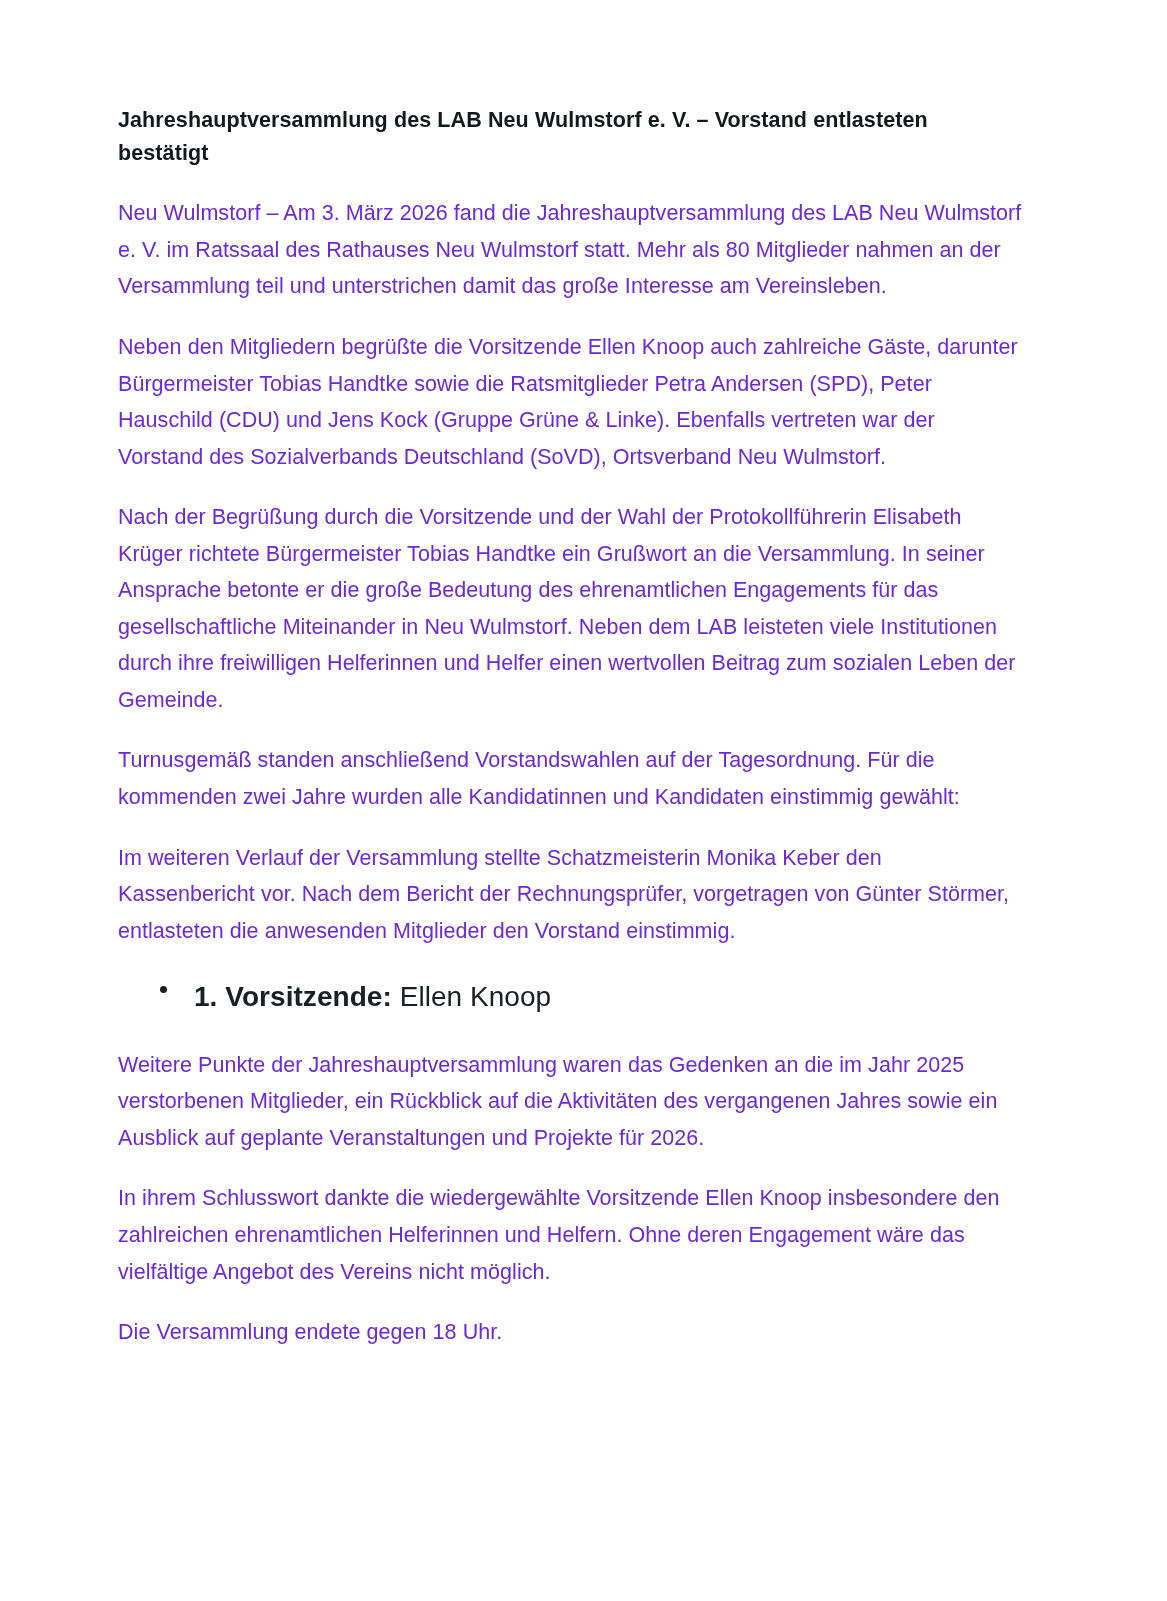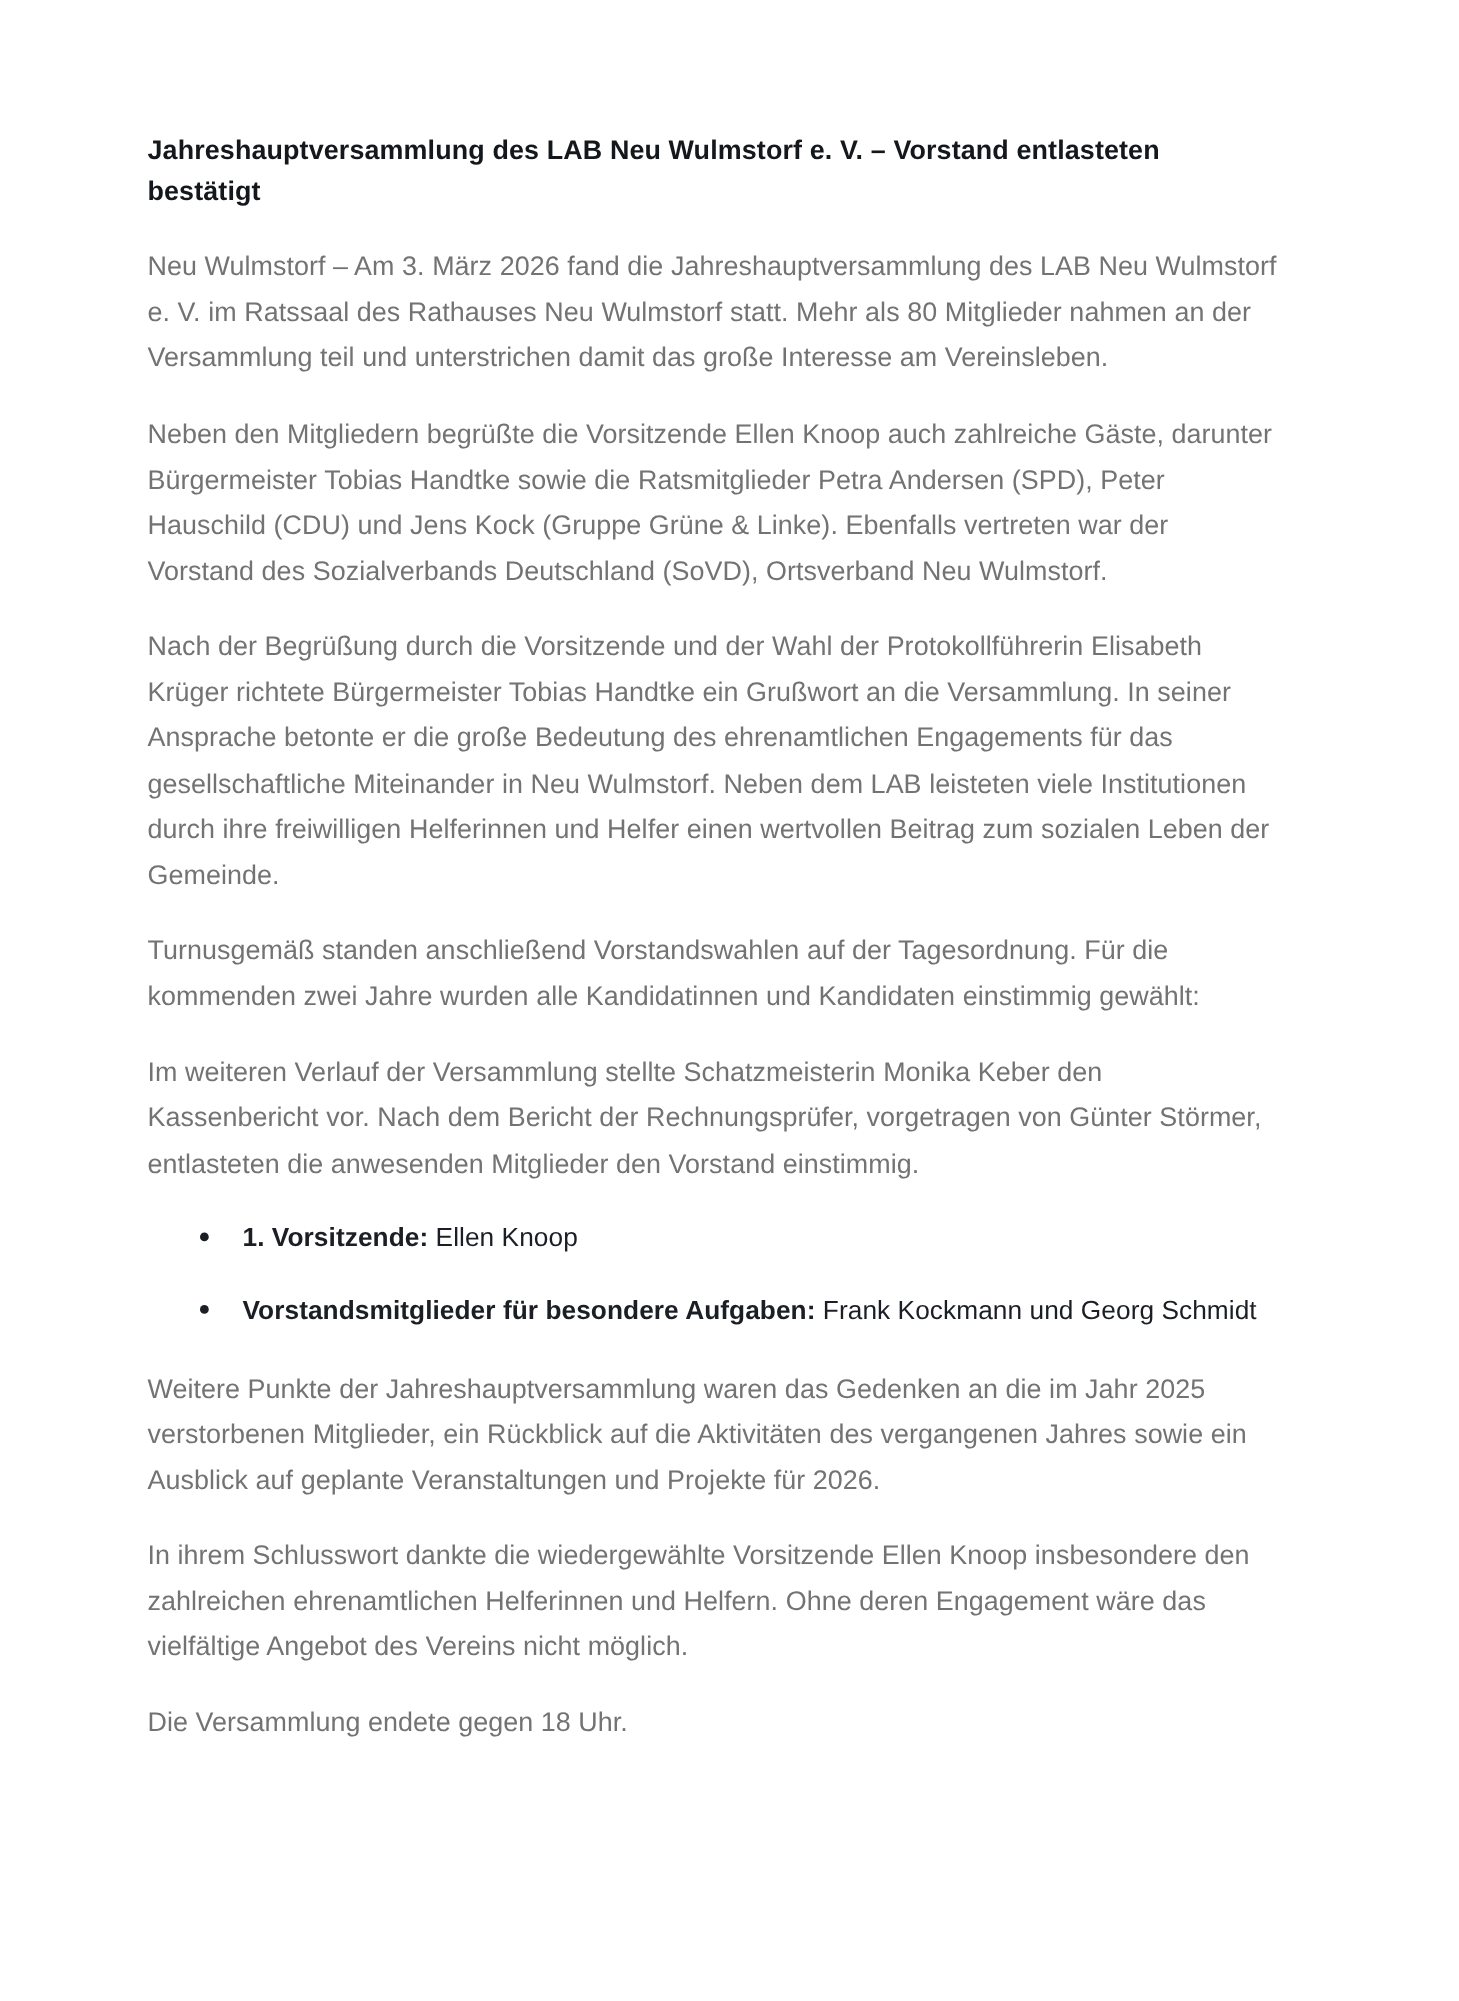--- a/index.html
+++ b/index.html
@@ -28,33 +28,33 @@
     letter-spacing: 0.1px;
     margin: 0 0 26px 0;
     color: #14171c;
     max-width: 880px;
   }
   .para {
     font-size: 21.5px;
     line-height: 1.70;
     letter-spacing: 0.05px;
     margin: 0 0 24px 0;
-    color: #737373;
+    color: #6d28d9;
     max-width: 905px;
     font-weight: 400;
   }
   .bullet-list {
     list-style: none;
     margin: 0 0 24px 0;
     padding: 0;
     max-width: 905px;
   }
   .bullet-list li {
     position: relative;
-    font-size: 21px;
+    font-size: 28px;
     line-height: 1.70;
     letter-spacing: 0.05px;
     color: #1b1f25;
     margin: 0 0 22px 0;
     padding-left: 76px;
   }
   .bullet-list li:last-child {
     margin-bottom: 0;
   }
   .bullet-dot {
@@ -84,23 +84,19 @@
   <p class="para">Neben den Mitgliedern begrüßte die Vorsitzende Ellen Knoop auch zahlreiche Gäste, darunter Bürgermeister Tobias Handtke sowie die Ratsmitglieder Petra Andersen (SPD), Peter Hauschild (CDU) und Jens Kock (Gruppe Grüne &amp; Linke). Ebenfalls vertreten war der Vorstand des Sozialverbands Deutschland (SoVD), Ortsverband Neu Wulmstorf.</p>
   <p class="para">Nach der Begrüßung durch die Vorsitzende und der Wahl der Protokollführerin Elisabeth Krüger richtete Bürgermeister Tobias Handtke ein Grußwort an die Versammlung. In seiner Ansprache betonte er die große Bedeutung des ehrenamtlichen Engagements für das gesellschaftliche Miteinander in Neu Wulmstorf. Neben dem LAB leisteten viele Institutionen durch ihre freiwilligen Helferinnen und Helfer einen wertvollen Beitrag zum sozialen Leben der Gemeinde.</p>
   <p class="para">Turnusgemäß standen anschließend Vorstandswahlen auf der Tagesordnung. Für die kommenden zwei Jahre wurden alle Kandidatinnen und Kandidaten einstimmig gewählt:</p>
   <p class="para">Im weiteren Verlauf der Versammlung stellte Schatzmeisterin Monika Keber den Kassenbericht vor. Nach dem Bericht der Rechnungsprüfer, vorgetragen von Günter Störmer, entlasteten die anwesenden Mitglieder den Vorstand einstimmig.</p>
 
   <ul class="bullet-list list-block">
     <li>
       <span class="bullet-dot"></span>
       <span class="role">1. Vorsitzende:</span><span> Ellen Knoop</span>
     </li>
-    <li>
-      <span class="bullet-dot"></span>
-      <span class="role">Vorstandsmitglieder für besondere Aufgaben:</span><span> Frank Kockmann und Georg Schmidt</span>
-    </li>
   </ul>
 
   <p class="para">Weitere Punkte der Jahreshauptversammlung waren das Gedenken an die im Jahr 2025 verstorbenen Mitglieder, ein Rückblick auf die Aktivitäten des vergangenen Jahres sowie ein Ausblick auf geplante Veranstaltungen und Projekte für 2026.</p>
   <p class="para">In ihrem Schlusswort dankte die wiedergewählte Vorsitzende Ellen Knoop insbesondere den zahlreichen ehrenamtlichen Helferinnen und Helfern. Ohne deren Engagement wäre das vielfältige Angebot des Vereins nicht möglich.</p>
   <p class="para">Die Versammlung endete gegen 18 Uhr.</p>
 
 </div>
 
 </body></html>

